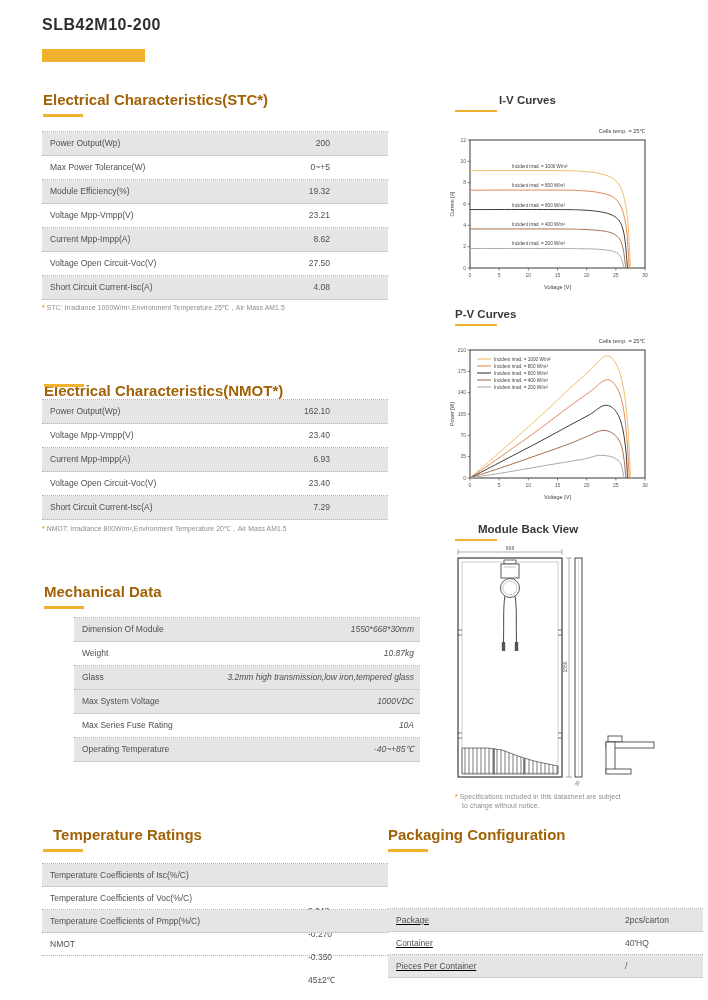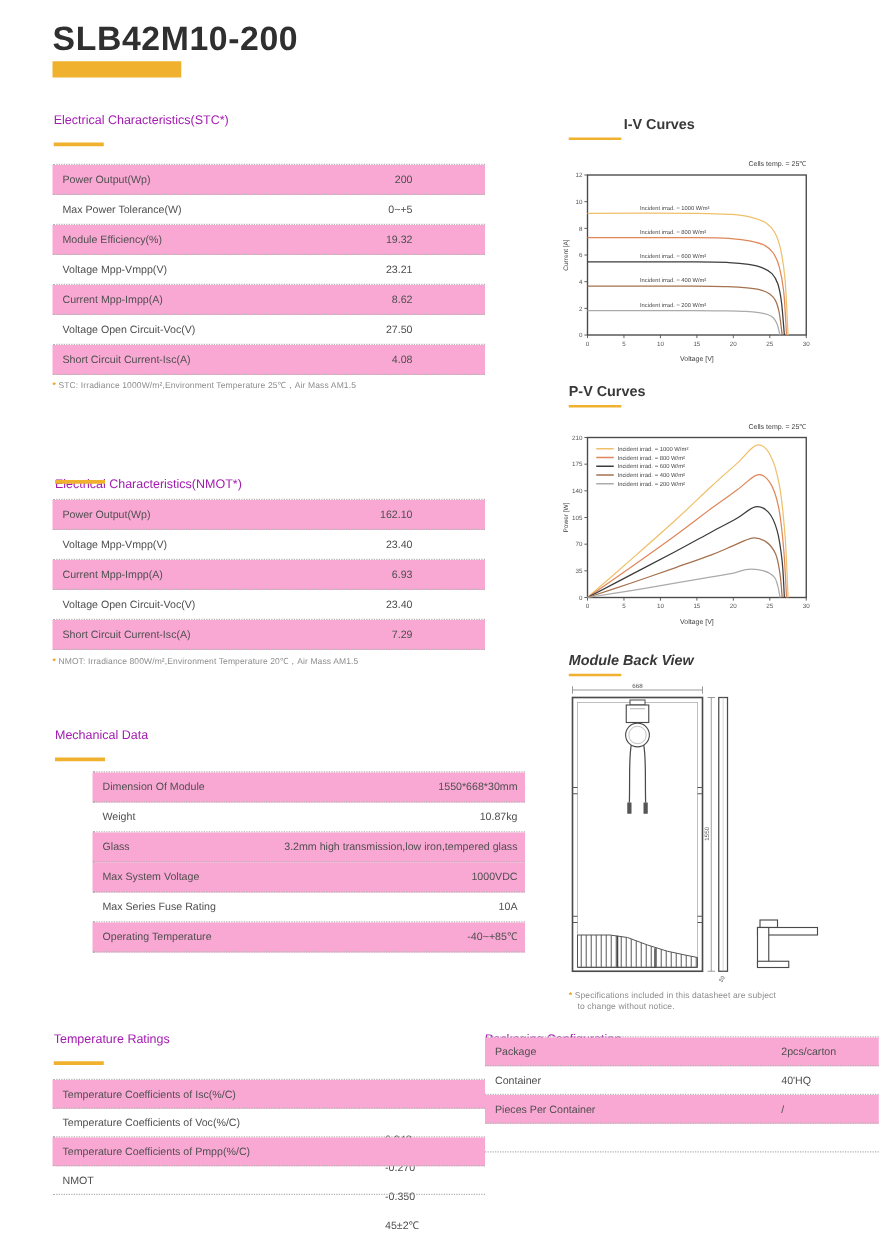--- a/index.html
+++ b/index.html
@@ -1,32 +1,32 @@
 <!DOCTYPE html>
 <html style="--accent: #F0B12E;"><head>
 <meta charset="utf-8">
 <style>
   :root { --accent:#F0B12E; }
   * { margin:0; padding:0; box-sizing:border-box; }
   body { background:#fff; font-family:"Liberation Sans", sans-serif; }
   .page { position:relative; width:708px; height:1000px; background:#fff; overflow:hidden; }
   .abs { position:absolute; }
-  .title { font-size:27px; font-weight:700; color:#2f2f2f; letter-spacing:0.5px; }
+  .title { font-size:16px; font-weight:700; color:#2f2f2f; letter-spacing:0.5px; }
   .title-bar { width:103px; height:13px; background:var(--accent); }
-  .sec-h { font-size:10px; font-weight:400; color:#a21caf; }
+  .sec-h { font-size:15px; font-weight:700; color:#a16207; }
   .chart-h { font-size:11.5px; font-weight:700; color:#383838; }
   .ubar { width:40px; height:3px; background:var(--accent); }
   .ubar-sm { width:42px; height:2.2px; background:var(--accent); }
   .table { width:346px; border-top:1px dotted #b3b3b3; }
   .trow { position:relative; height:24px; line-height:23px; border-bottom:1px dotted #b3b3b3;
           font-size:8.5px; color:#4f4f4f; padding-left:8px; }
-  .trow.gray { background:#f9a8d4; }
+  .trow.gray { background:#e5e5e5; }
   .tv { position:absolute; top:0; white-space:nowrap; }
   .t-std .tv { right:58px; }
-  .t-mech .tv { right:6px; }
+  .t-mech .tv { right:6px;font-style:italic; }
   .t-temp { width:346px; } .t-temp .trow { height:23px; line-height:22px; }
   .t-temp .tv { left:266px;margin-top:36px; }
   .t-pack { width:315px; } .t-pack .trow { height:23px; line-height:22px; }
   .t-pack .tv { left:237px; }
   .fn { font-size:6.8px; color:#8c8c8c; letter-spacing:0.1px; }
   .fn .star { color:#F0A21B; font-weight:700; }
   .bv-fn { width:250px; line-height:9px; }
   svg text { font-family:"Liberation Sans", sans-serif; }
 </style>
 </head>
@@ -65,32 +65,32 @@
   <div class="abs ubar" style="left:44px; top:606px;"></div>
   <div class="abs table t-mech" style="left:42px; top:617px;margin-left:32px;">
     <div class="trow gray"><span>Dimension Of Module</span><span class="tv">1550*668*30mm</span></div>
     <div class="trow"><span>Weight</span><span class="tv">10.87kg</span></div>
     <div class="trow gray"><span>Glass</span><span class="tv">3.2mm high transmission,low iron,tempered glass</span></div>
     <div class="trow gray"><span>Max System Voltage</span><span class="tv">1000VDC</span></div>
     <div class="trow"><span>Max Series Fuse Rating</span><span class="tv">10A</span></div>
     <div class="trow gray"><span>Operating Temperature</span><span class="tv">-40~+85℃</span></div>
   </div>
 
-  <div class="abs sec-h" style="left:43px; top:826px;">Temperature Ratings</div>
+  <div class="abs sec-h" style="left:53px; top:826px;">Temperature Ratings</div>
   <div class="abs ubar" style="left:43px; top:849px;"></div>
   <div class="abs table t-temp" style="left:42px; top:863px;">
     <div class="trow gray"><span>Temperature Coefficients of Isc(%/C)</span><span class="tv">0.048</span></div>
     <div class="trow"><span>Temperature Coefficients of Voc(%/C)</span><span class="tv">-0.270</span></div>
     <div class="trow gray"><span>Temperature Coefficients of Pmpp(%/C)</span><span class="tv">-0.350</span></div>
     <div class="trow"><span>NMOT</span><span class="tv">45±2℃</span></div>
   </div>
 
   <div class="abs sec-h" style="left:388px; top:826px;">Packaging Configuration</div>
   <div class="abs ubar" style="left:388px; top:849px;"></div>
-  <div class="abs table t-pack" style="left:388px; top:829px;">
+  <div class="abs table t-pack" style="left:388px; top:908px;text-decoration:underline;">
     <div class="trow gray"><span>Package</span><span class="tv">2pcs/carton</span></div>
     <div class="trow"><span>Container</span><span class="tv">40'HQ</span></div>
     <div class="trow gray"><span>Pieces Per Container</span><span class="tv">/</span></div>
     <div class="trow"></div>
   </div>
 
   <div class="abs chart-h" style="left:455px; top:94px;padding-left:44px;">I-V Curves</div>
   <div class="abs ubar-sm" style="left:455px; top:110px;"></div>
   <svg id="iv-chart" class="abs" style="left:448px; top:120px;" width="252" height="176" viewBox="0 0 252 176">
       <text x="197" y="13" text-anchor="end" font-size="5.6" fill="#3f3f3f">Cells temp. = 25℃</text>
@@ -182,21 +182,21 @@
       <line x1="29" y1="36" x2="43" y2="36" stroke="#E0875A" stroke-width="1.1"></line>
       <text x="46" y="37.7" font-size="4.7" fill="#444">Incident irrad. = 800 W/m²</text>
       <line x1="29" y1="43" x2="43" y2="43" stroke="#3C3C3C" stroke-width="1.1"></line>
       <text x="46" y="44.7" font-size="4.7" fill="#444">Incident irrad. = 600 W/m²</text>
       <line x1="29" y1="50" x2="43" y2="50" stroke="#A5714F" stroke-width="1.1"></line>
       <text x="46" y="51.7" font-size="4.7" fill="#444">Incident irrad. = 400 W/m²</text>
       <line x1="29" y1="57" x2="43" y2="57" stroke="#ABABAB" stroke-width="1.1"></line>
       <text x="46" y="58.7" font-size="4.7" fill="#444">Incident irrad. = 200 W/m²</text>
     </svg>
 
-  <div class="abs chart-h" style="left:455px; top:523px;font-style:italic;">Module Back View</div>
+  <div class="abs chart-h" style="left:478px; top:523px;">Module Back View</div>
   <div class="abs ubar-sm" style="left:455px; top:539px;"></div>
   <svg class="abs" style="left:448px; top:545px;" width="252" height="242" viewBox="0 0 252 242">
     <defs>
       <pattern id="hatch" width="4" height="8" patternUnits="userSpaceOnUse">
         <line x1="1" y1="0" x2="1" y2="8" stroke="#6a6a6a" stroke-width="0.9"></line>
       </pattern>
     </defs>
 
     <line x1="10" y1="7" x2="114" y2="7" stroke="#7a7a7a" stroke-width="0.6"></line>
     <line x1="10" y1="4" x2="10" y2="10" stroke="#7a7a7a" stroke-width="0.6"></line>

